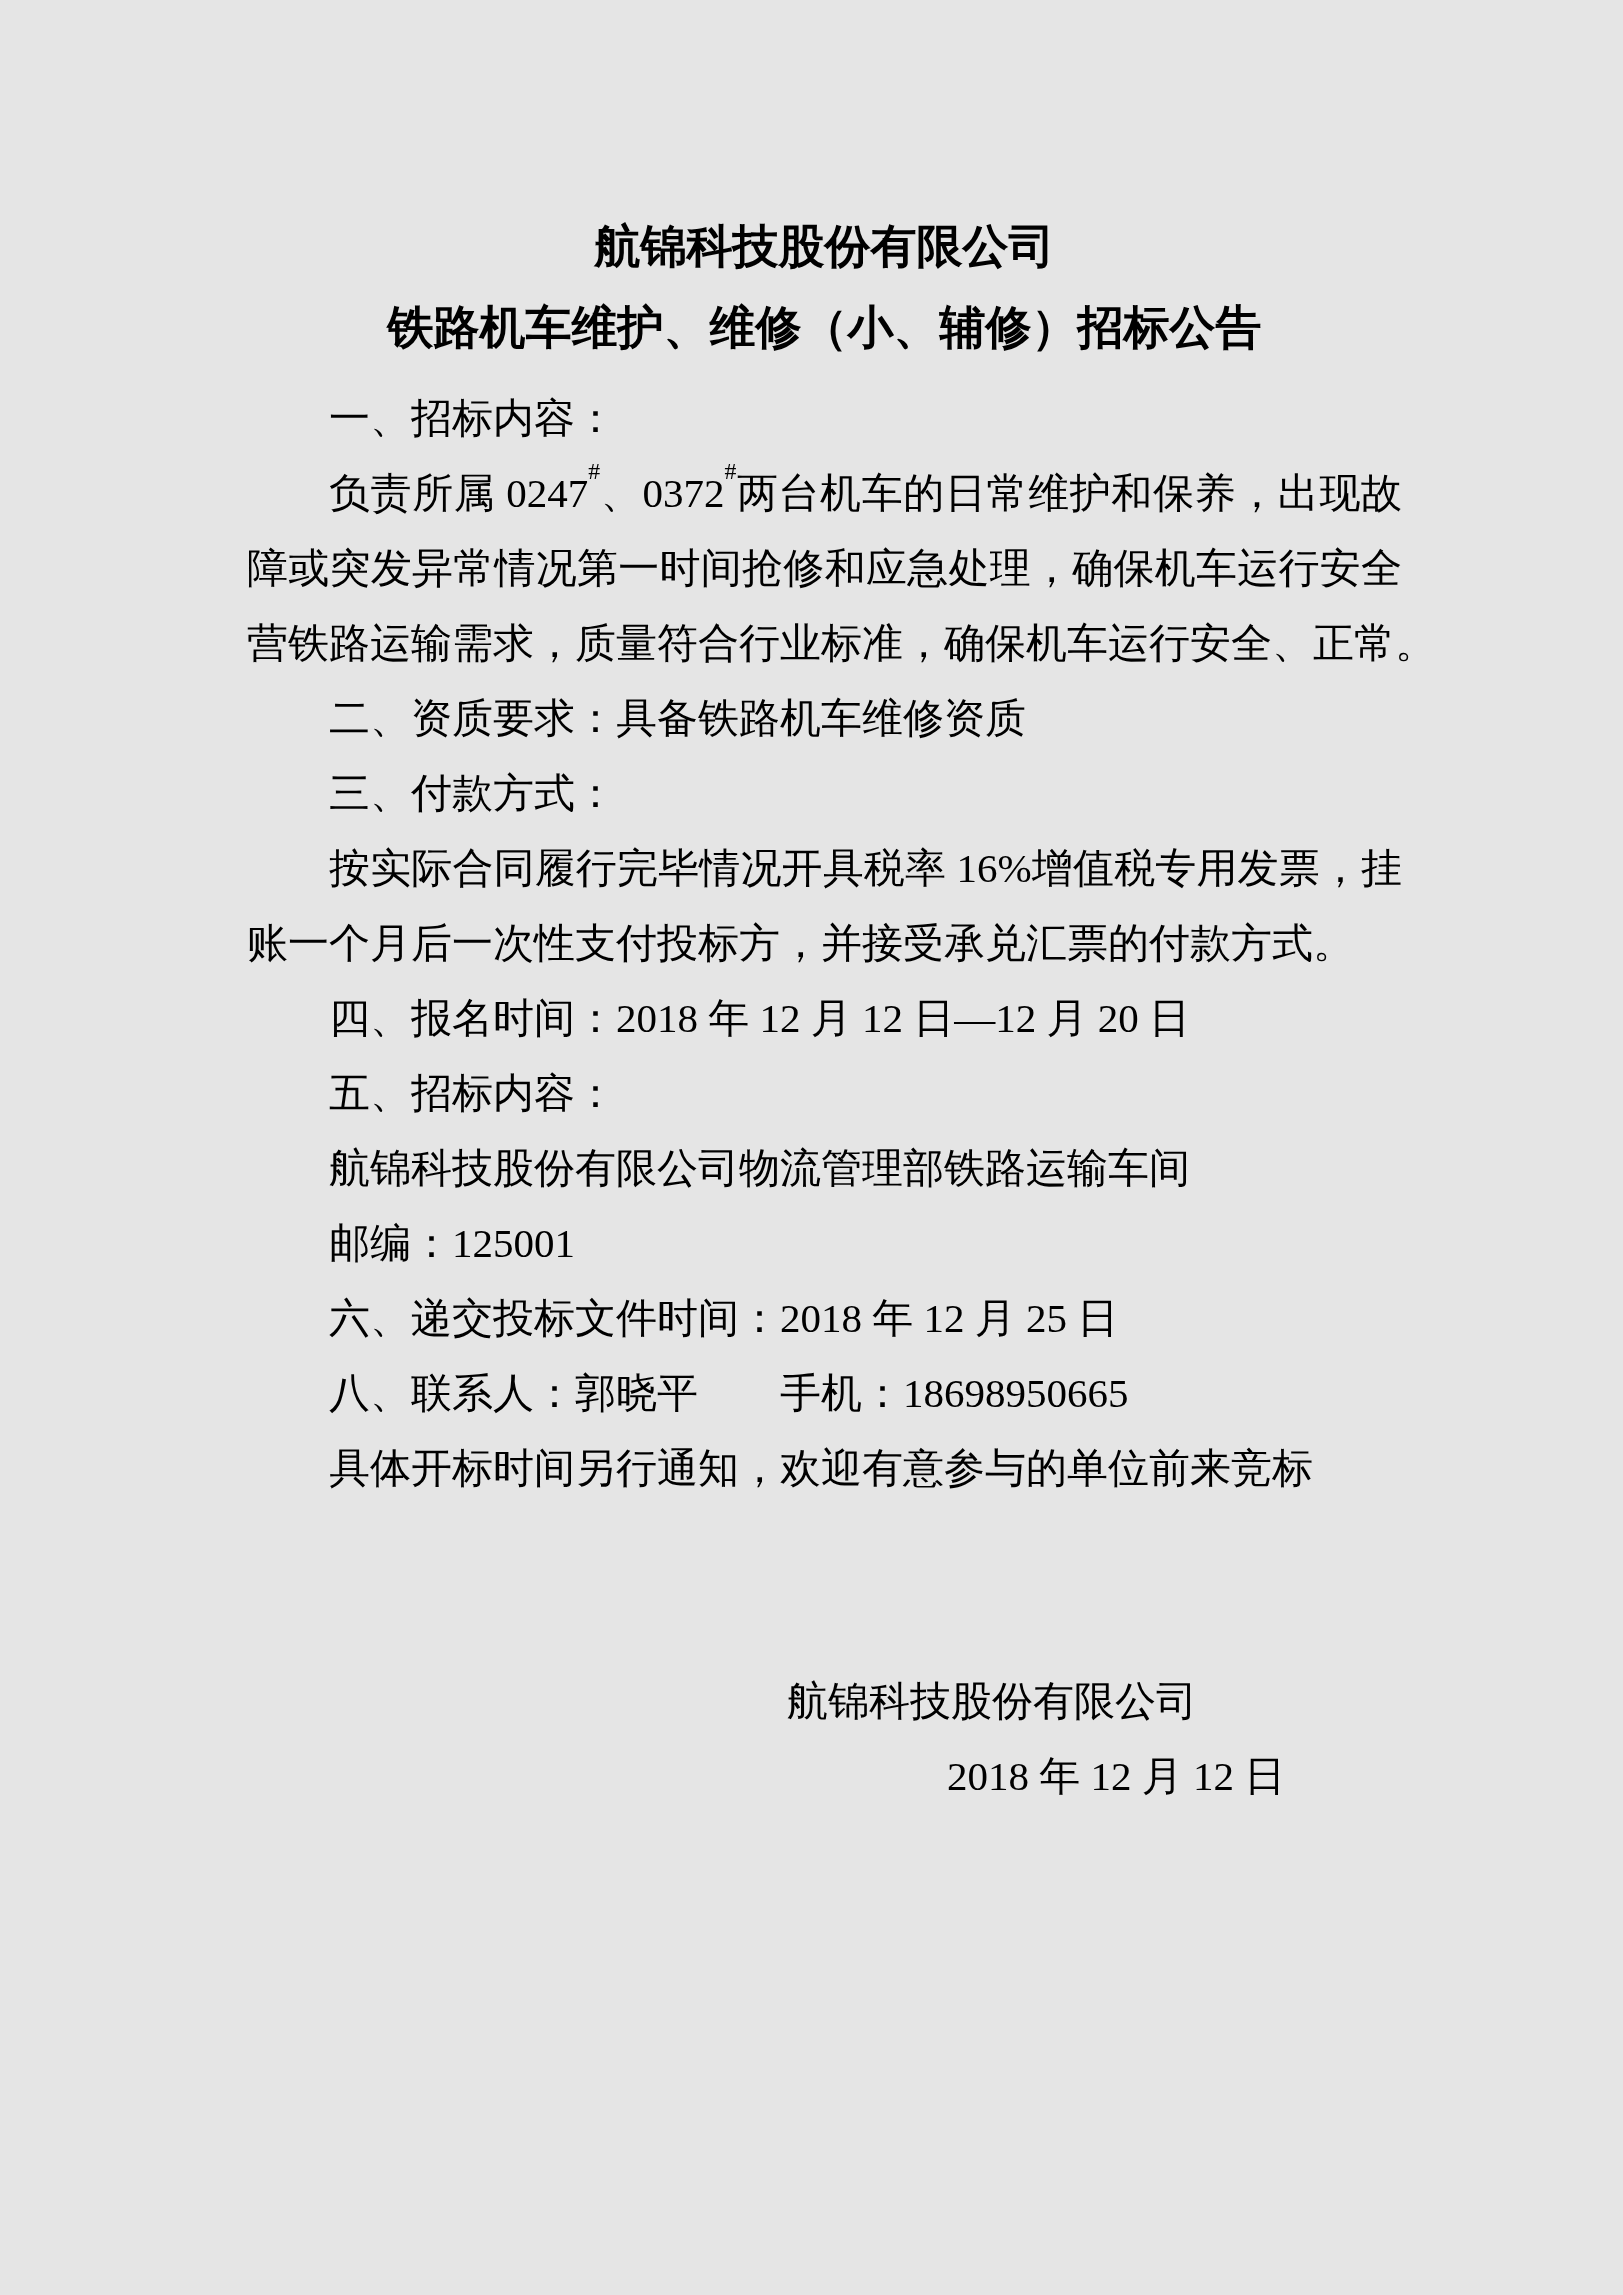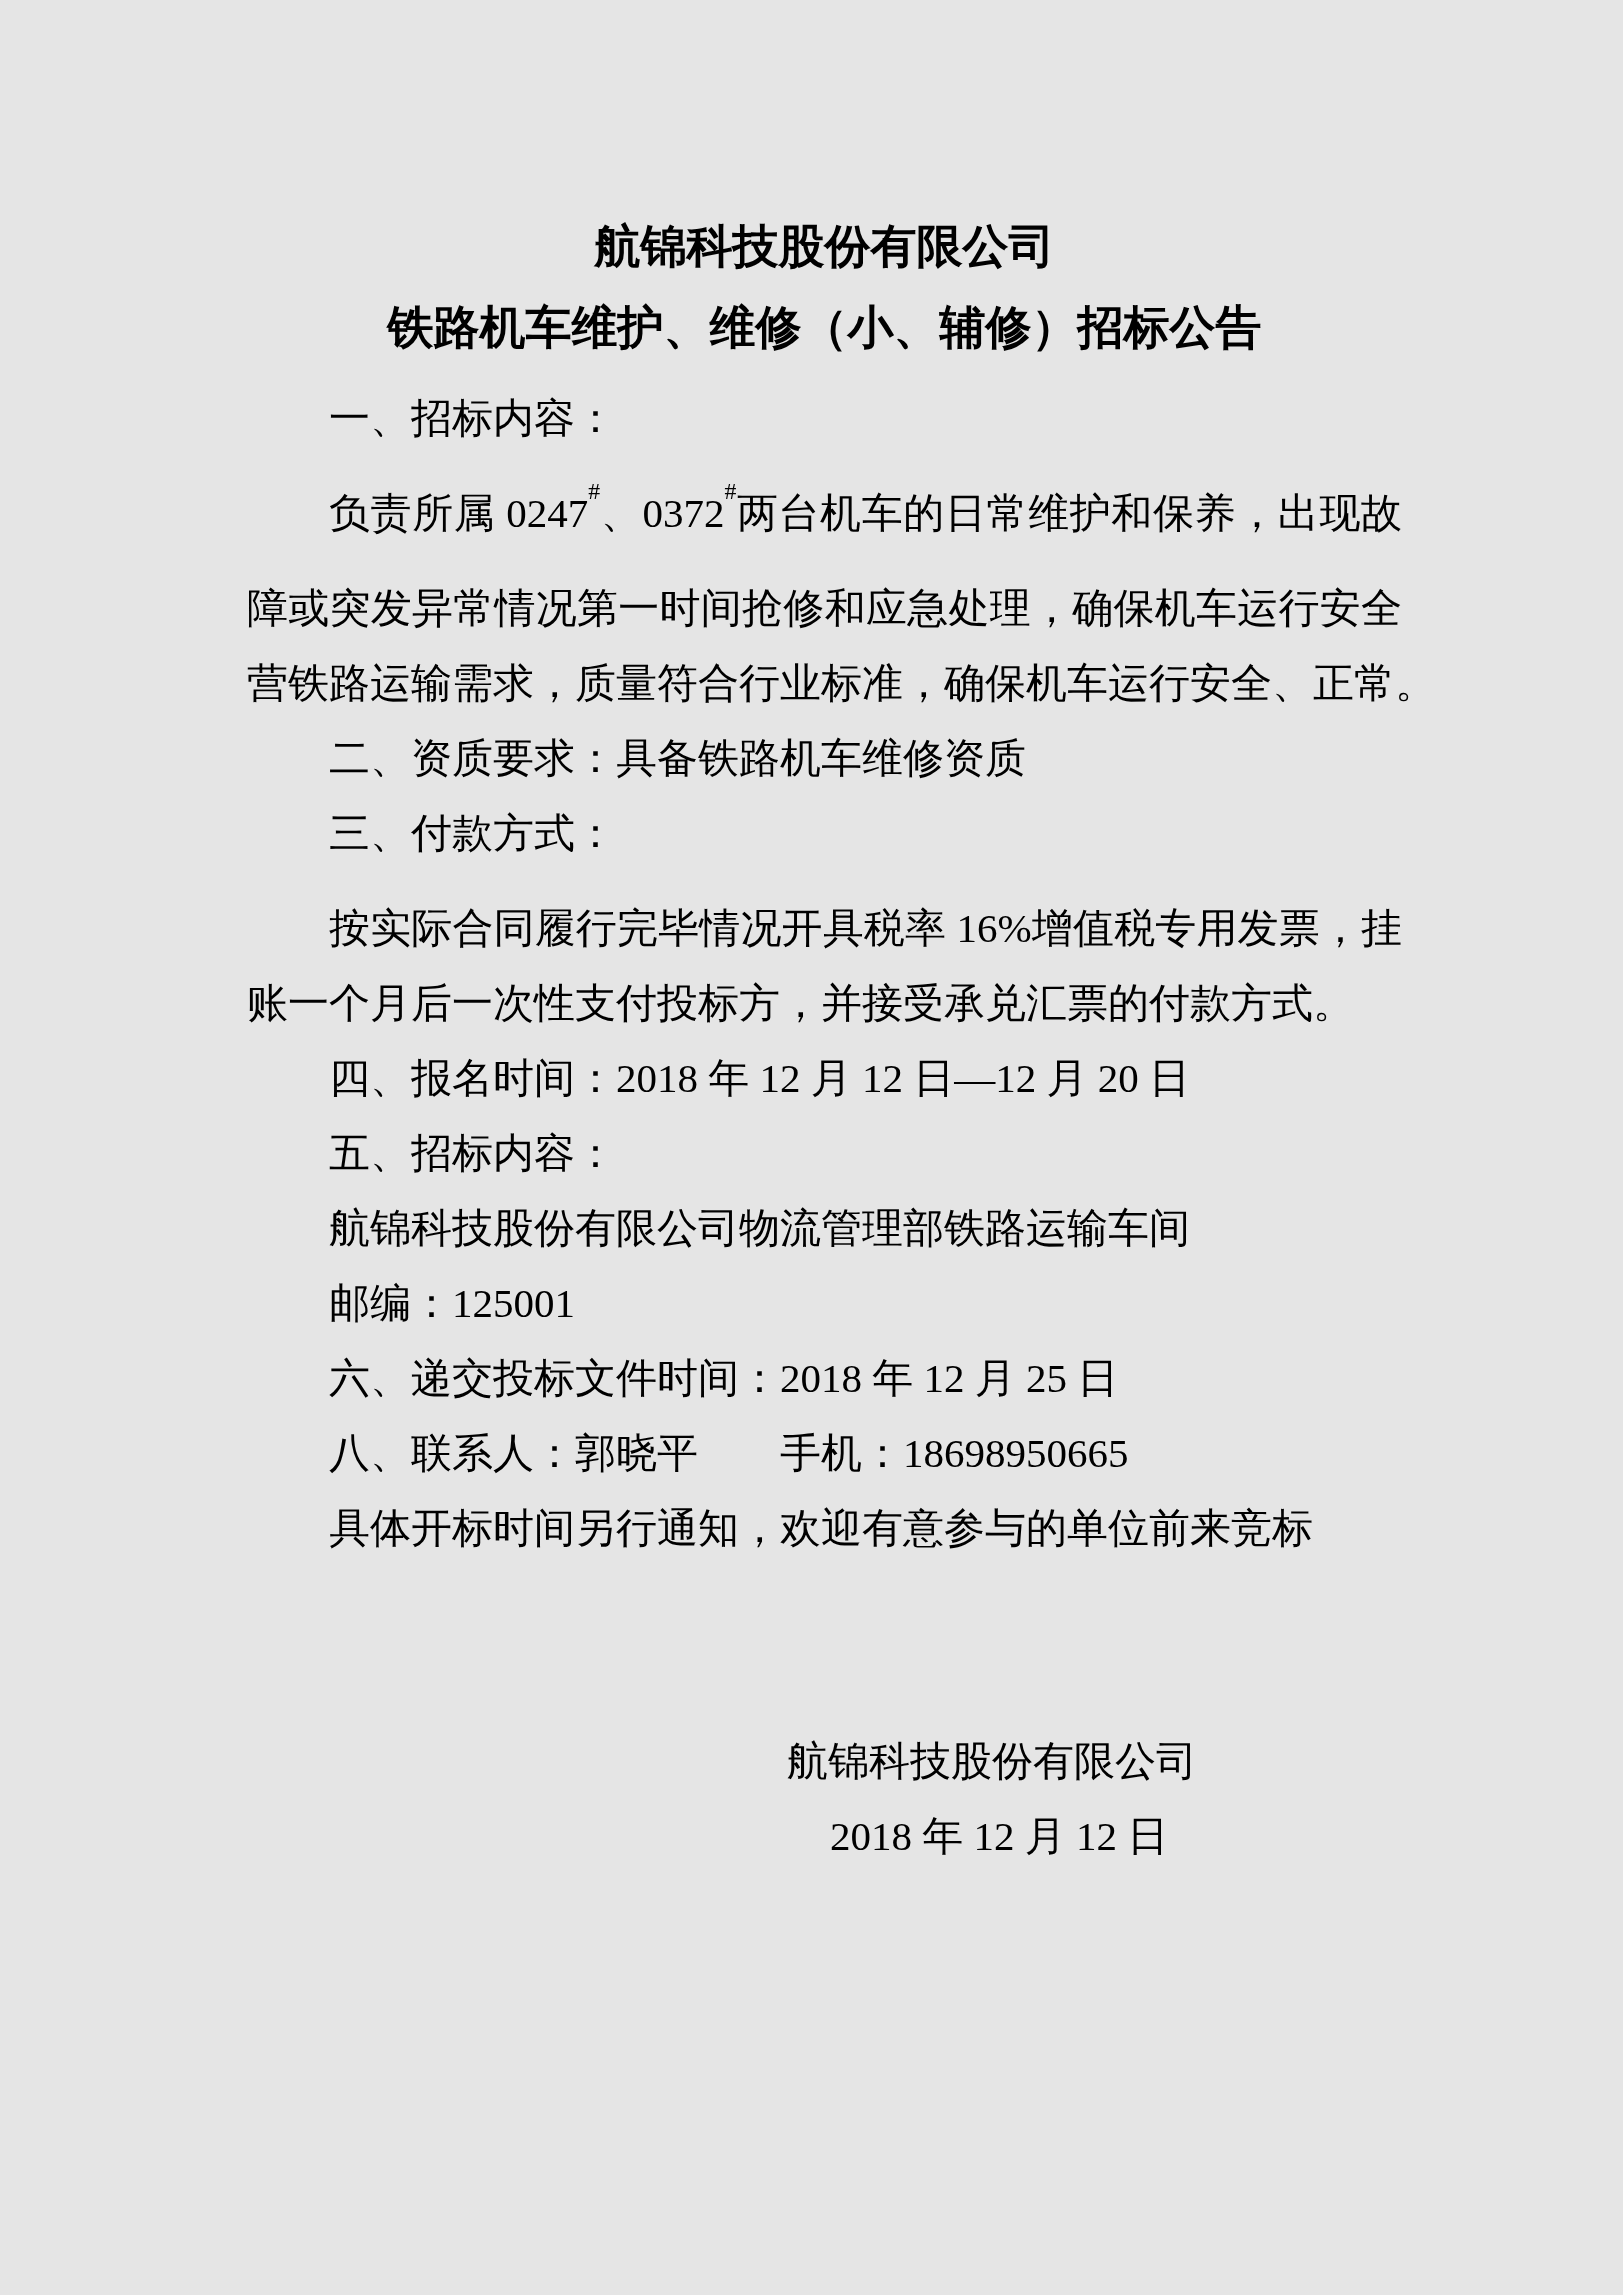--- a/index.html
+++ b/index.html
@@ -25,31 +25,30 @@
   .body-block { margin-top: 13px; font-size: 41px; }
   .line {
     line-height: 75px;
     white-space: nowrap;
   }
   .indent { text-indent: 2em; }
   .stretch {
     white-space: normal;
     text-align: justify;
     text-align-last: justify;
-    margin-top: 20px;
   }
   sup.hash {
     font-size: 0.58em;
     position: relative;
     top: -0.58em;
     line-height: 0;
   }
   .signature { margin-top: 158px; }
   .sig-company { margin-left: 540px; }
-  .sig-date { margin-left: 583px; }
+  .sig-date { margin-left: 583px; text-align: center; }
 </style>
 </head>
 <body>
 
 <div class="page">
   <div class="content">
 
     <div class="title">航锦科技股份有限公司</div>
     <div class="title">铁路机车维护、维修（小、辅修）招标公告</div>
 

